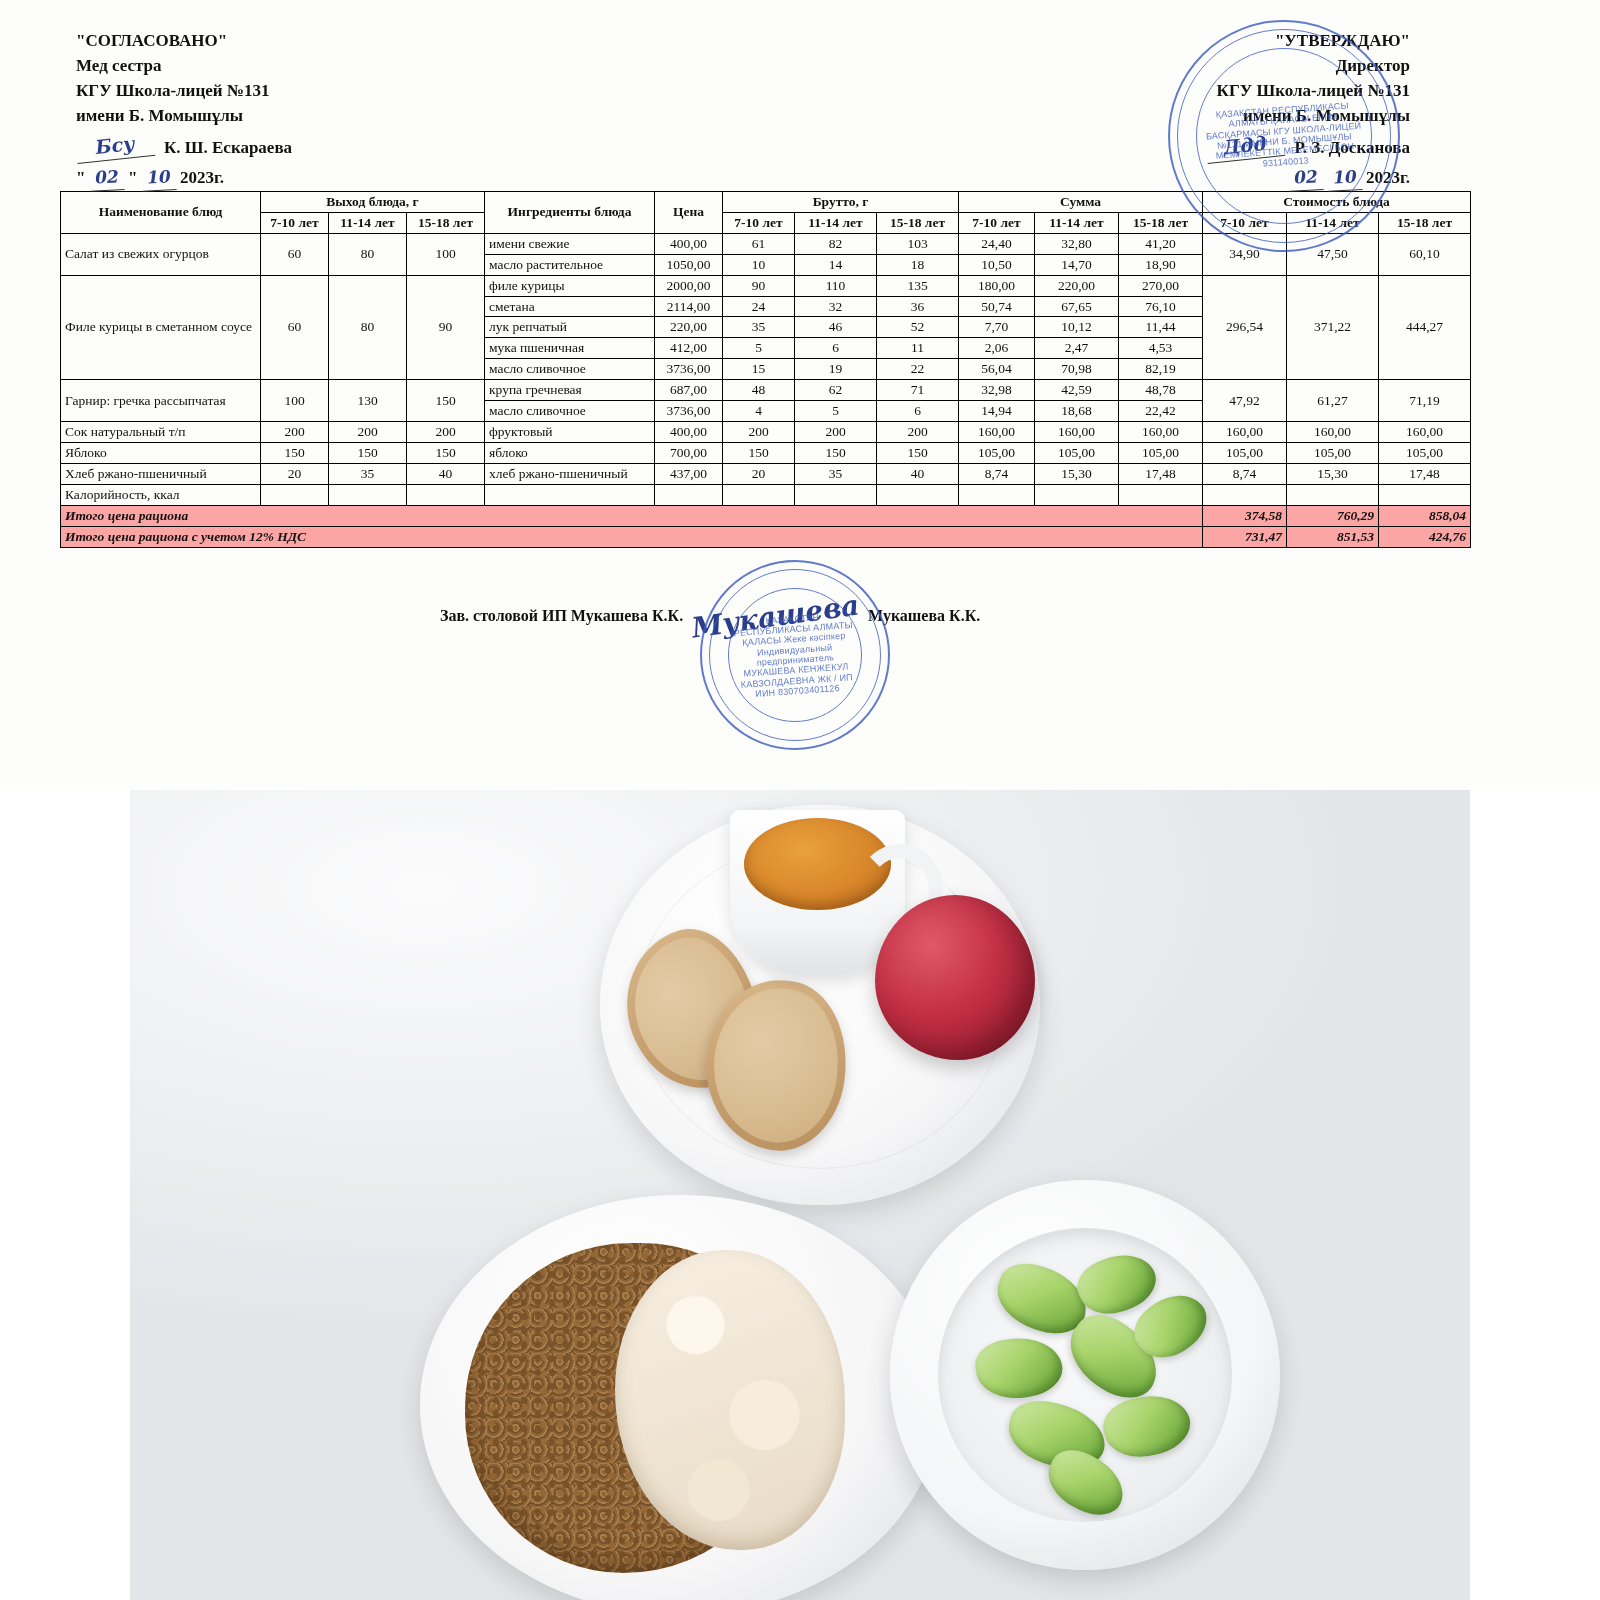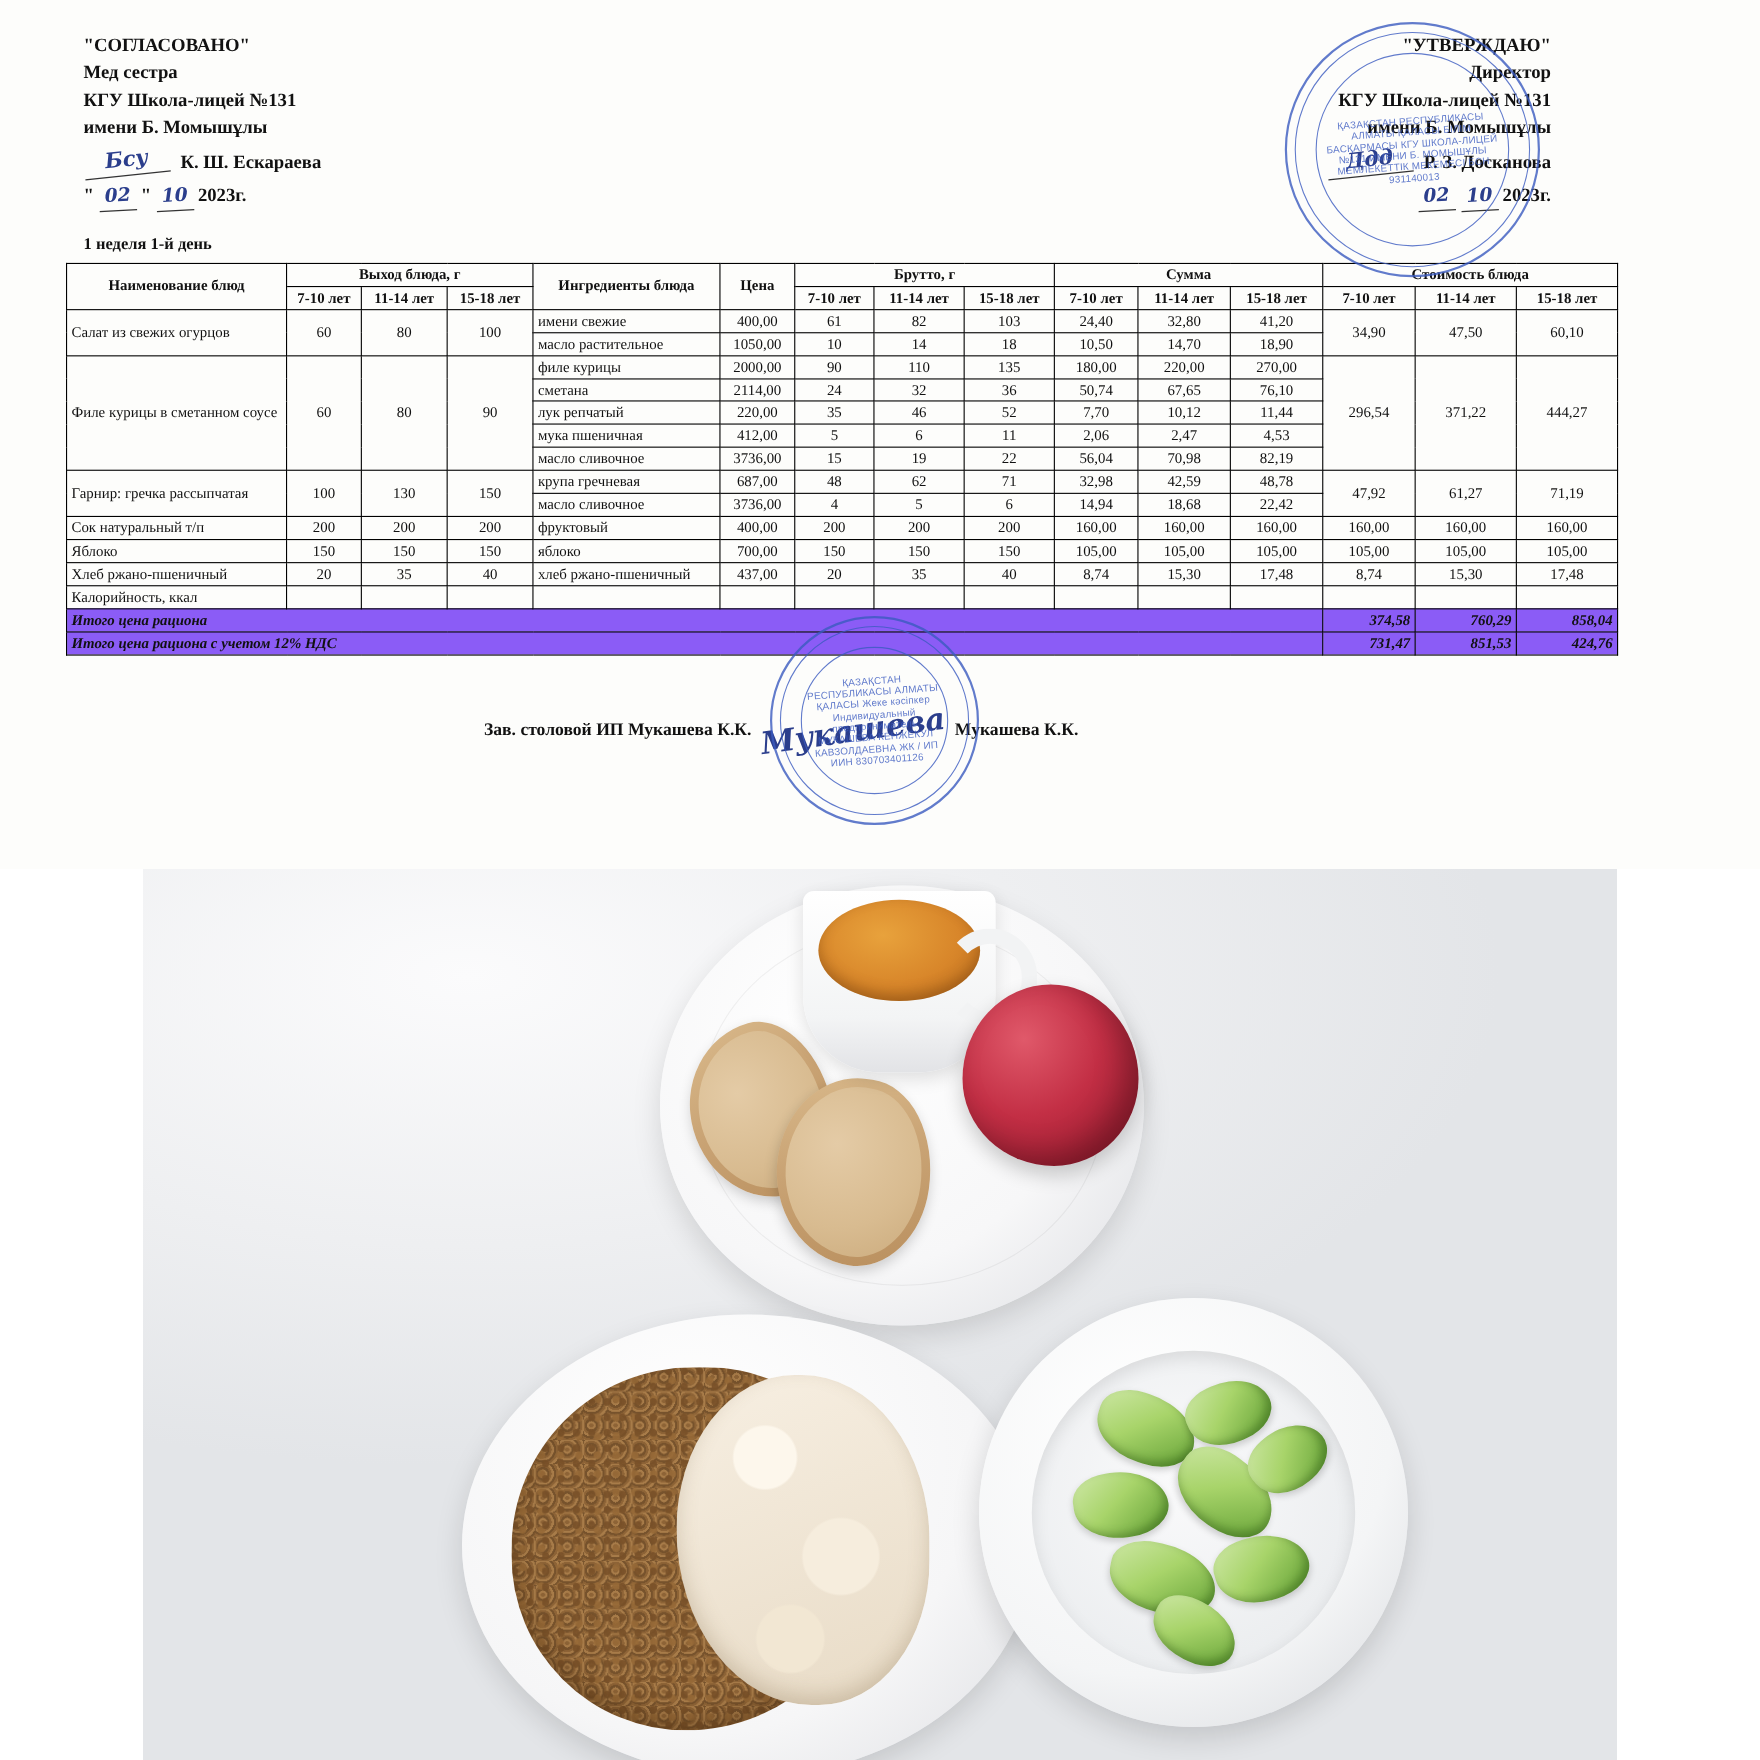--- a/index.html
+++ b/index.html
@@ -156,21 +156,21 @@
     text-align: center;
     font-weight: bold;
     font-size: 13.5px;
   }
   td.c { text-align: center; }
   td.l { text-align: left; }
   td.r { text-align: right; padding-right: 8px; }
   tr.total td {
     font-style: italic;
     font-weight: bold;
-    background: #8b5cf6;
+    background: #fca5a5;
   }
 
   .footer-sign {
     margin-top: 52px;
     margin-left: 400px;
     font-size: 16px;
     font-weight: bold;
     position: relative;
     display: flex;
     align-items: center;
@@ -367,21 +367,20 @@
         <span class="dnum">10</span>
         <span>2023г.</span>
       </div>
     </div>
 
     <div class="stamp" id="stamp-top">
       <div class="stamp-txt">ҚАЗАҚСТАН РЕСПУБЛИКАСЫ АЛМАТЫ ҚАЛАСЫ БІЛІМ БАСҚАРМАСЫ КГУ ШКОЛА-ЛИЦЕЙ №131 ИМЕНИ Б. МОМЫШҰЛЫ МЕМЛЕКЕТТІК МЕКЕМЕСІ БСН 931140013</div>
     </div>
   </div>
 
-  <div class="week-day">1 неделя 1-й день</div>
 
   <table class="menu">
     <colgroup>
       <col style="width:200px">
       <col style="width:68px">
         <col style="width:78px">
         <col style="width:78px">
       <col style="width:170px">
       <col style="width:68px">
       <col style="width:72px">

